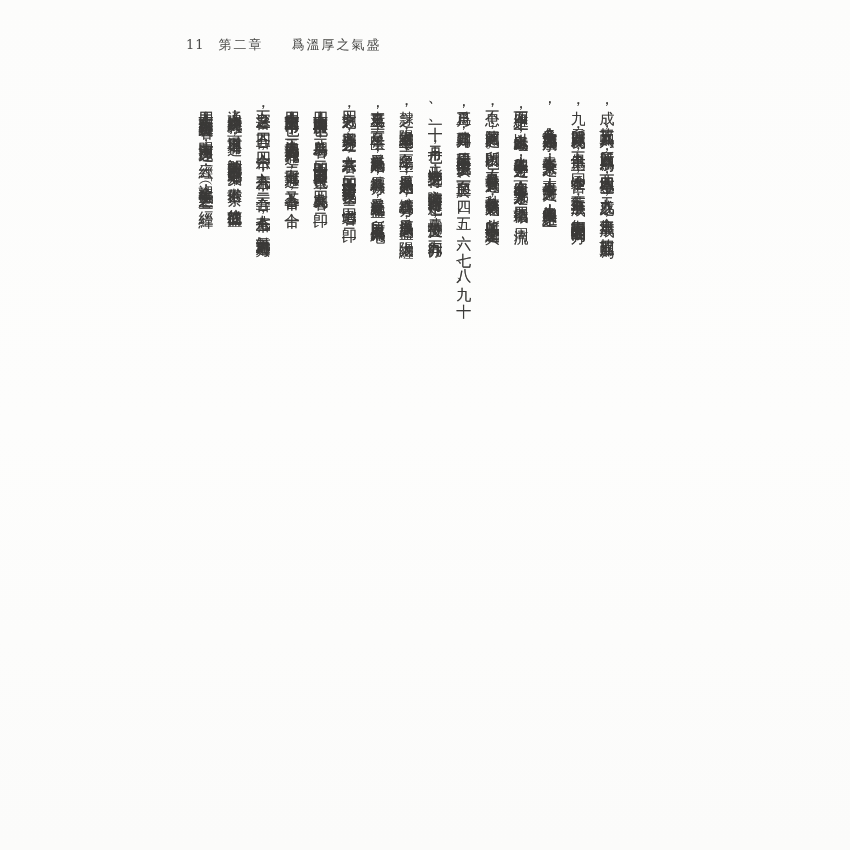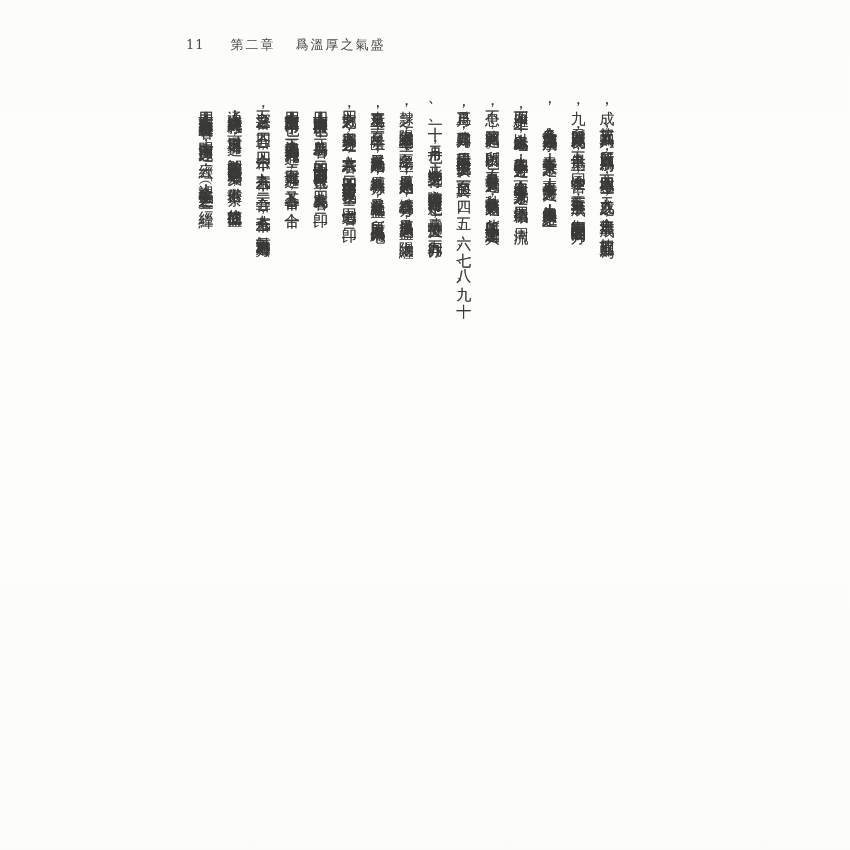--- a/index.html
+++ b/index.html
@@ -22,25 +22,25 @@
   .header {
     position: absolute;
     left: 186px;
     top: 36px;
     font-size: 13px;
     color: #4a4a48;
     letter-spacing: 2px;
     white-space: nowrap;
   }
   .header .pagenum {
-    margin-right: 26px;
+    margin-right: 14px;
     letter-spacing: 1px;
   }
   .header .chapter {
-    margin-right: 20px;
+    margin-right: 28px;
   }
   .body-block {
     position: absolute;
     top: 99px;
     left: 196px;
     width: 418px;
     height: 662px;
     display: flex;
     flex-direction: row-reverse;
     justify-content: space-between;

